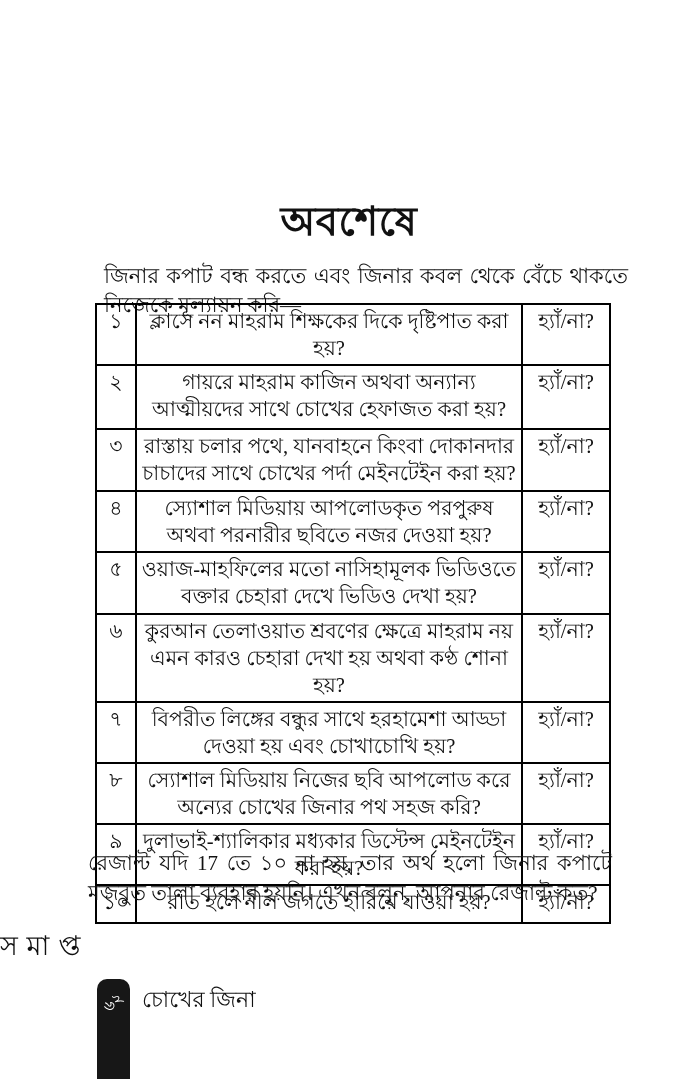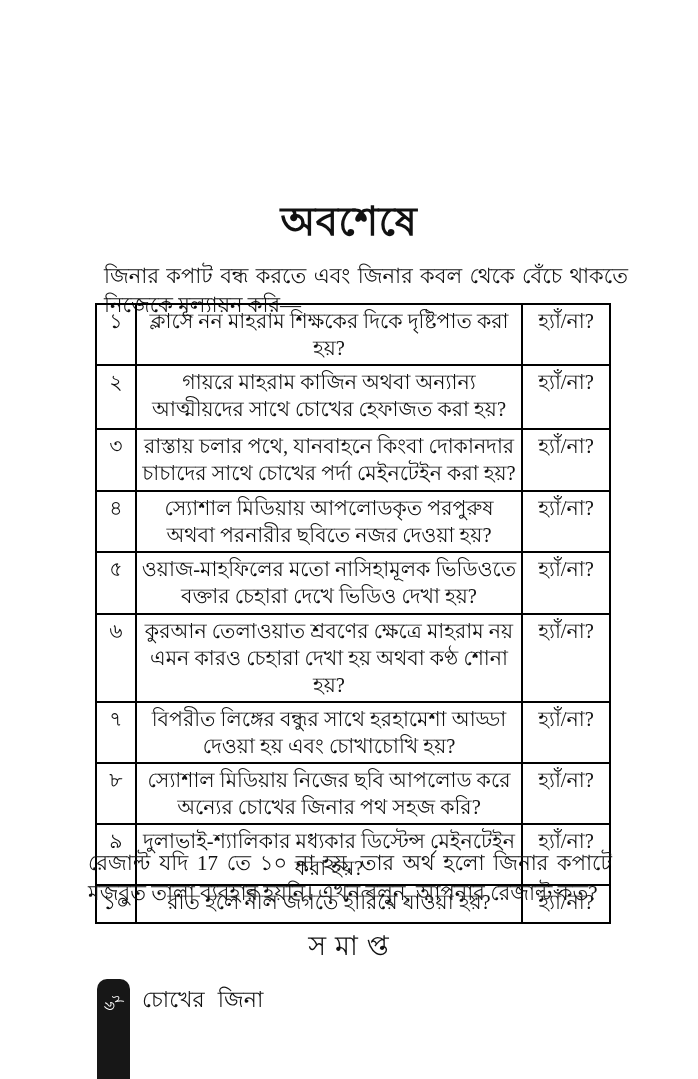--- a/index.html
+++ b/index.html
@@ -73,21 +73,21 @@
     margin: 0;
     font-size: 21px;
     line-height: 30px;
     text-align: justify;
   }
   .endmark {
     position: absolute;
     top: 925px;
     left: 0;
     width: 100%;
-    text-align: center;
+    text-align: left;
     font-size: 27px;
     letter-spacing: 1px;
   }
   .footer-tab {
     position: absolute;
     left: 97px;
     top: 979px;
     width: 33px;
     height: 100px;
     background: #171717;
@@ -99,21 +99,20 @@
     color: #ffffff;
     font-size: 16px;
     text-align: center;
     transform: rotate(-40deg);
   }
   .book-title {
     position: absolute;
     left: 142px;
     top: 982px;
     font-size: 22px;
-    font-family: Liberation Mono, monospace;
   }
 </style>
 </head>
 <body>
 
 <div class="page">
 
   <h1 class="title">অবশেষে</h1>
 
   <p class="intro">জিনার কপাট বন্ধ করতে এবং জিনার কবল থেকে বেঁচে থাকতে নিজেকে মূল্যায়ন করি—</p>

